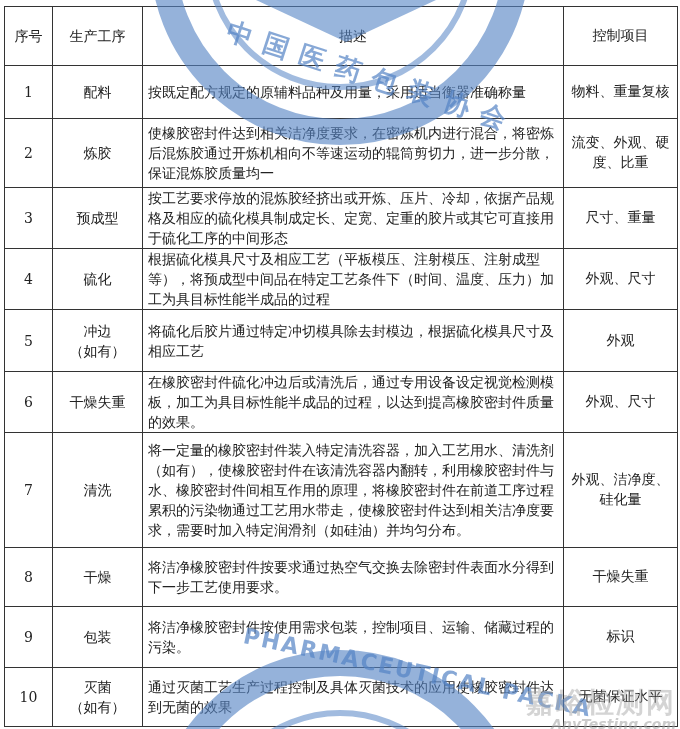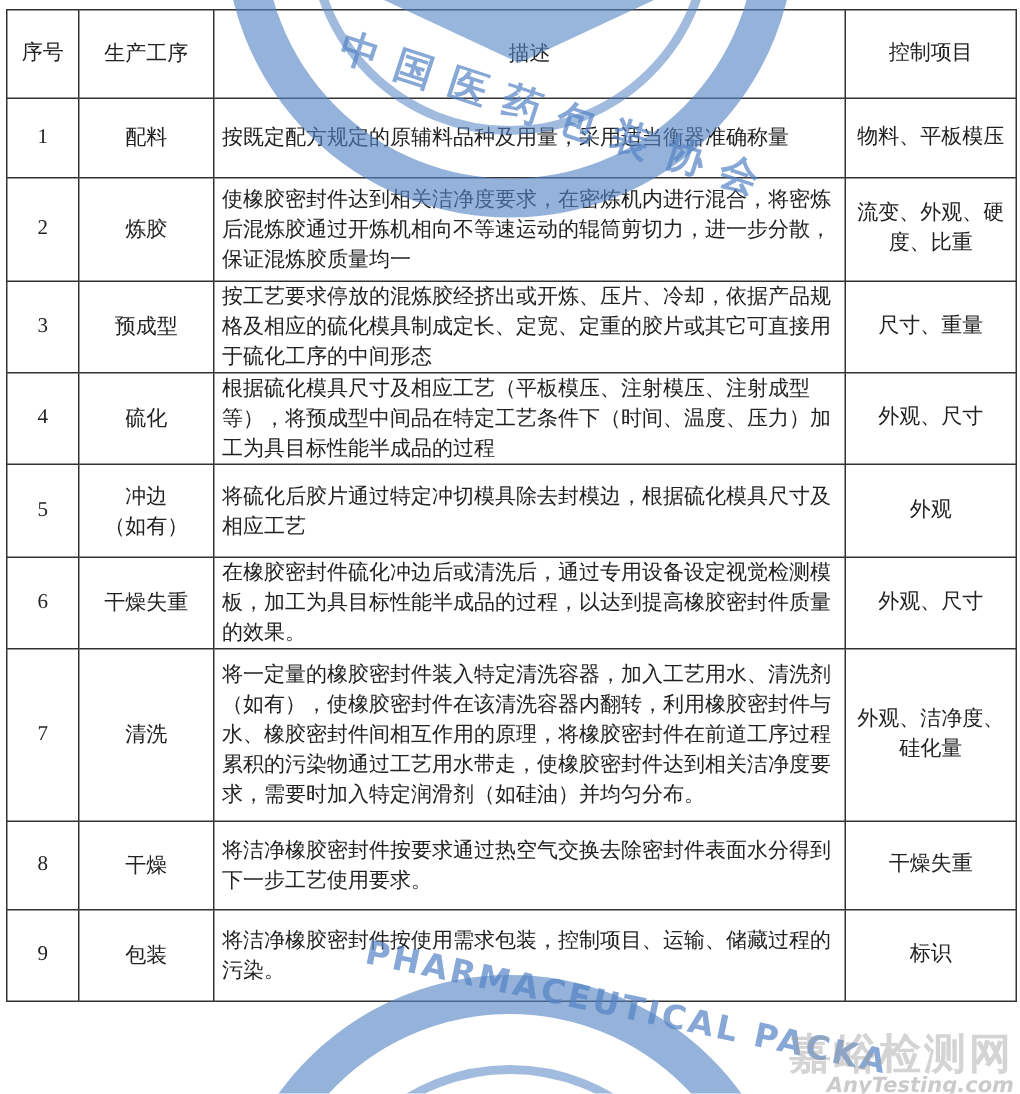--- a/index.html
+++ b/index.html
@@ -27,21 +27,21 @@
   .wm-brand-cn { font-family: "DejaVu Sans", sans-serif; font-size: 28px; font-weight: bold;
             color: rgba(160,160,160,0.45); letter-spacing: 2px; }
   .wm-brand-en { font-family: "DejaVu Sans", sans-serif; font-size: 14px; font-style: italic;
             font-weight: bold; color: rgba(160,160,160,0.55); margin-top: -6px; }
 
   table { position: absolute; left: 4px; top: 6px; border-collapse: collapse; z-index: 1;
           table-layout: fixed; width: 674px; }
   td, th { border: 1px solid #333; font-weight: normal; font-size: 14px; line-height: 20px;
            padding: 0 5px; vertical-align: middle; background: transparent; }
   th { text-align: center; }
-  .c-no { width: 37px; text-align: center; font-family: Liberation Serif, serif; }
+  .c-no { width: 37px; text-align: center; }
   .c-proc { width: 79px; text-align: center; margin-top: 24px; }
   .c-desc { width: 410px; text-align: left; }
   .c-ctrl { width: 103px; text-align: center; font-family: Liberation Serif, serif; }
   .proc-sub { display: block; }
 </style>
 </head>
 <body>
 
 <div class="wm wm-top"></div>
 <div class="wm wm-top-inner"></div>
@@ -65,21 +65,21 @@
     </tr>
   </thead>
   <tbody id="tbody">
       <tr style="height: 53px;">
     <td class="c-no">1</td>
     <td class="c-proc">
       <span class="proc-main">配料</span>
       
     </td>
     <td class="c-desc">按既定配方规定的原辅料品种及用量，采用适当衡器准确称量</td>
-    <td class="c-ctrl">物料、平板模压</td>
+    <td class="c-ctrl">物料、重量复核</td>
   </tr>
       <tr style="height: 69px;">
     <td class="c-no">2</td>
     <td class="c-proc">
       <span class="proc-main">炼胶</span>
       
     </td>
     <td class="c-desc">使橡胶密封件达到相关洁净度要求，在密炼机内进行混合，将密炼后混炼胶通过开炼机相向不等速运动的辊筒剪切力，进一步分散，保证混炼胶质量均一</td>
     <td class="c-ctrl">流变、外观、硬度、比重</td>
   </tr>
@@ -139,14 +139,23 @@
   </tr>
       <tr style="height: 61px;">
     <td class="c-no">9</td>
     <td class="c-proc">
       <span class="proc-main">包装</span>
       
     </td>
     <td class="c-desc">将洁净橡胶密封件按使用需求包装，控制项目、运输、储藏过程的污染。</td>
     <td class="c-ctrl">标识</td>
   </tr>
+      <tr style="height: 59px;">
+    <td class="c-no">10</td>
+    <td class="c-proc">
+      <span class="proc-main">灭菌</span>
+      <span class="proc-sub">（如有）</span>
+    </td>
+    <td class="c-desc">通过灭菌工艺生产过程控制及具体灭菌技术的应用使橡胶密封件达到无菌的效果</td>
+    <td class="c-ctrl">无菌保证水平</td>
+  </tr>
     </tbody>
 </table>
 
 </body></html>

